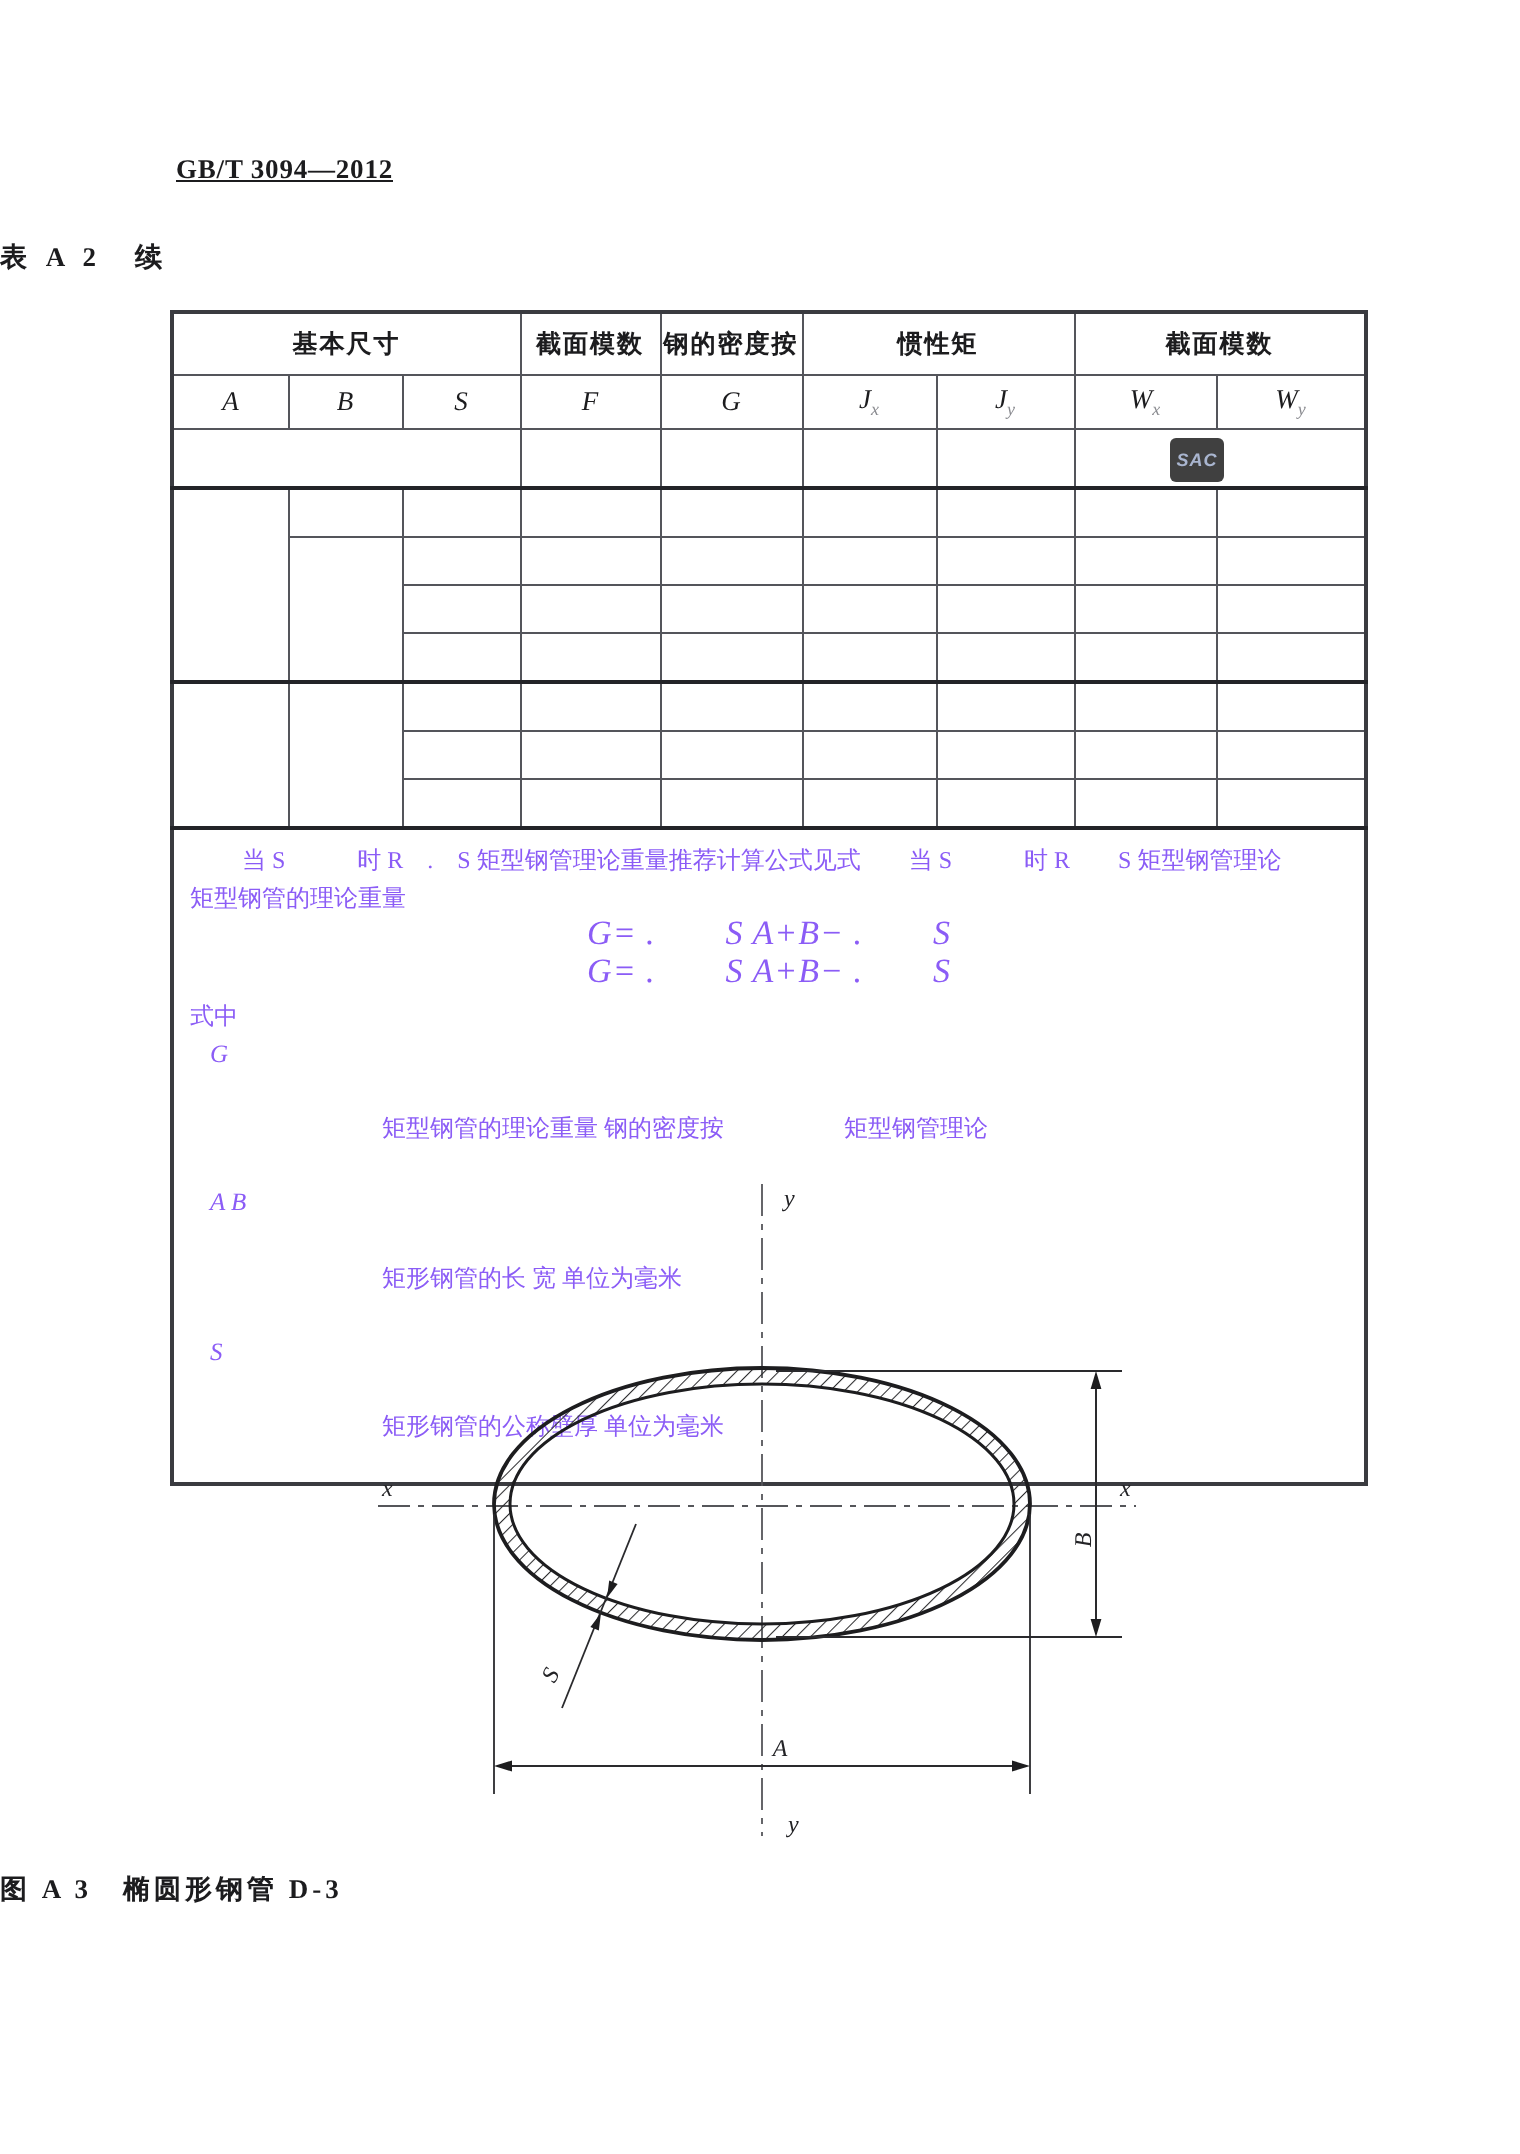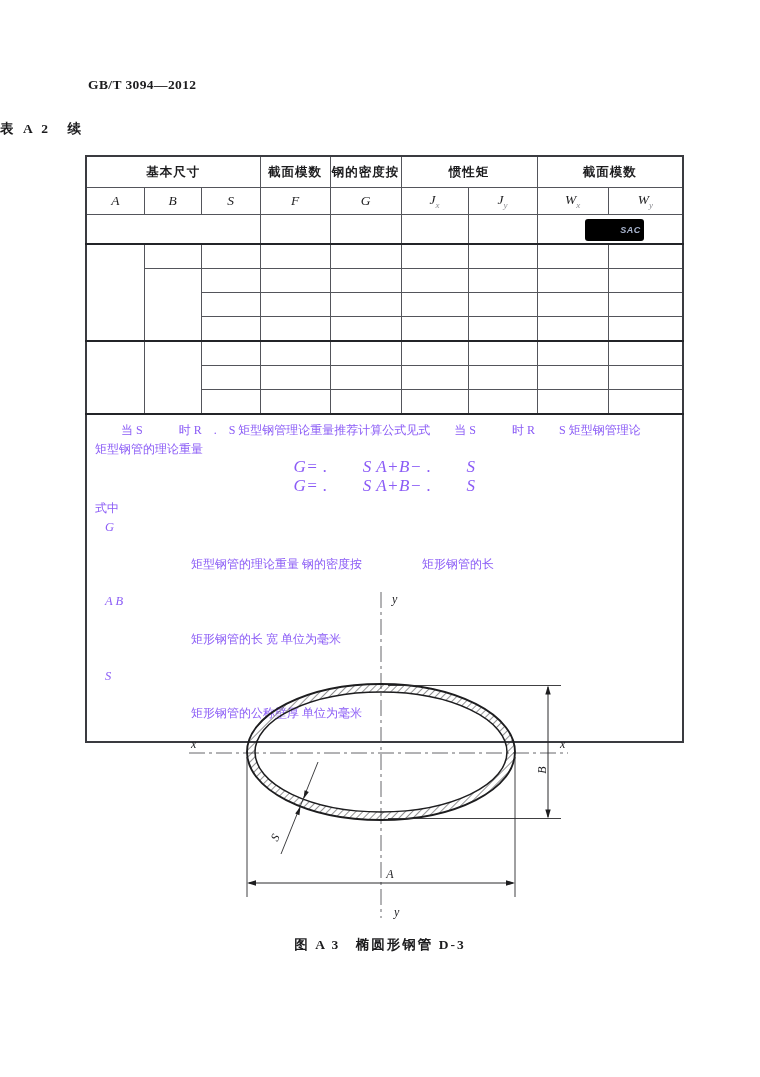--- a/index.html
+++ b/index.html
@@ -4,21 +4,21 @@
 <style>
   html,body{margin:0;padding:0;}
   body{
     width:760px;height:1077px;position:relative;background:#ffffff;
     font-family:"Liberation Serif","DejaVu Serif",serif;color:#1c1c1e;
     overflow:hidden;
   }
   
   .doc-code{
     position:absolute;left:88px;top:77px;
-    font-size:13.5px;font-weight:bold;letter-spacing:.4px;
+    font-size:13.5px;font-weight:bold;letter-spacing:.4px;text-decoration:underline;
   }
   .table-title{
     position:absolute;left:0;top:120px;width:100%;text-align:left;
     font-size:13.5px;font-weight:bold;letter-spacing:3px;
   }
   
   table.spec{
     position:absolute;left:85px;top:155px;width:597px;
     border-collapse:collapse;table-layout:fixed;
     border:2px solid #3a3b40;
@@ -54,31 +54,31 @@
     font-family:"Liberation Sans","DejaVu Sans",sans-serif;
     font-style:italic;font-weight:bold;font-size:9px;letter-spacing:.5px;
   }
   
   .fig{position:absolute;left:175px;top:580px;}
   .fig text{
     font-family:"Liberation Serif","DejaVu Serif",serif;
     font-style:italic;font-size:12px;fill:#232326;
   }
   .fig-caption{
-    position:absolute;left:0;top:936px;width:100%;text-align:center;
+    position:absolute;left:0;top:936px;width:100%;text-align:left;
     font-size:13.5px;font-weight:bold;letter-spacing:2px;
   }
 </style>
 </head>
 <body>
 
 <div class="doc-code">GB/T 3094—2012</div>
 <div class="table-title">表 A 2　续</div>
 
-<div class="sac" style="background:#000000;color:#a9b5cf;padding-left:32px;">SAC</div>
+<div class="sac" style="background:#404040;color:#a9b5cf;">SAC</div>
 
 <table class="spec">
   <colgroup>
     <col style="width:58px">
       <col style="width:57px">
       <col style="width:59px">
     <col style="width:70px">
       <col style="width:71px">
       <col style="width:67px">
     <col style="width:69px">
@@ -183,21 +183,21 @@
   <tr class="note-row">
     <td colspan="9">
       <div class="note">
         <div class="n-p1">当 S　　　时 R　.　S 矩型钢管理论重量推荐计算公式见式　　当 S　　　时 R　　S 矩型钢管理论</div>
         <div>矩型钢管的理论重量</div>
         <div class="n-f">G= .　　S A+B− .　　S</div>
         <div class="n-f">G= .　　S A+B− .　　S</div>
         <div class="n-where">式中</div>
         <div class="defrow">
           <span class="term">G</span>
-          <span>矩型钢管的理论重量 钢的密度按　　　　　矩形钢管的长</span>
+          <span>矩型钢管的理论重量 钢的密度按　　　　　矩型钢管理论</span>
         </div>
         <div class="defrow">
           <span class="term">A B</span>
           <span>矩形钢管的长 宽 单位为毫米</span>
         </div>
         <div class="defrow">
           <span class="term">S</span>
           <span>矩形钢管的公称壁厚 单位为毫米</span>
         </div>
       </div>

